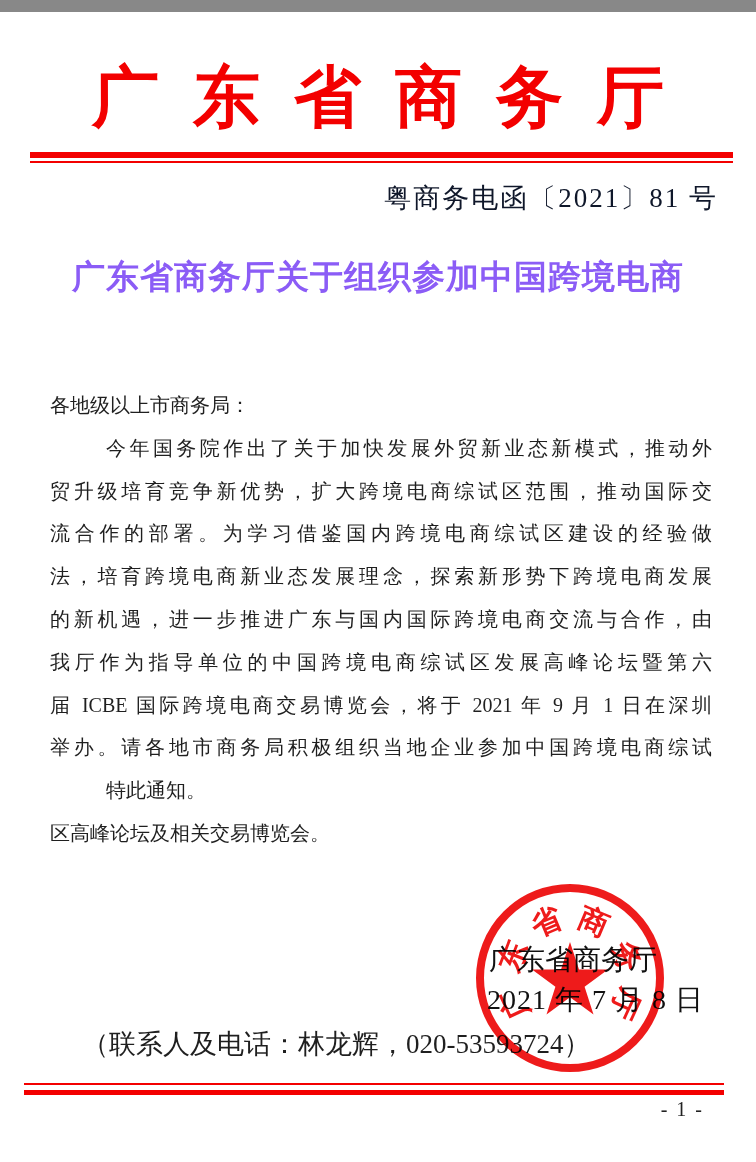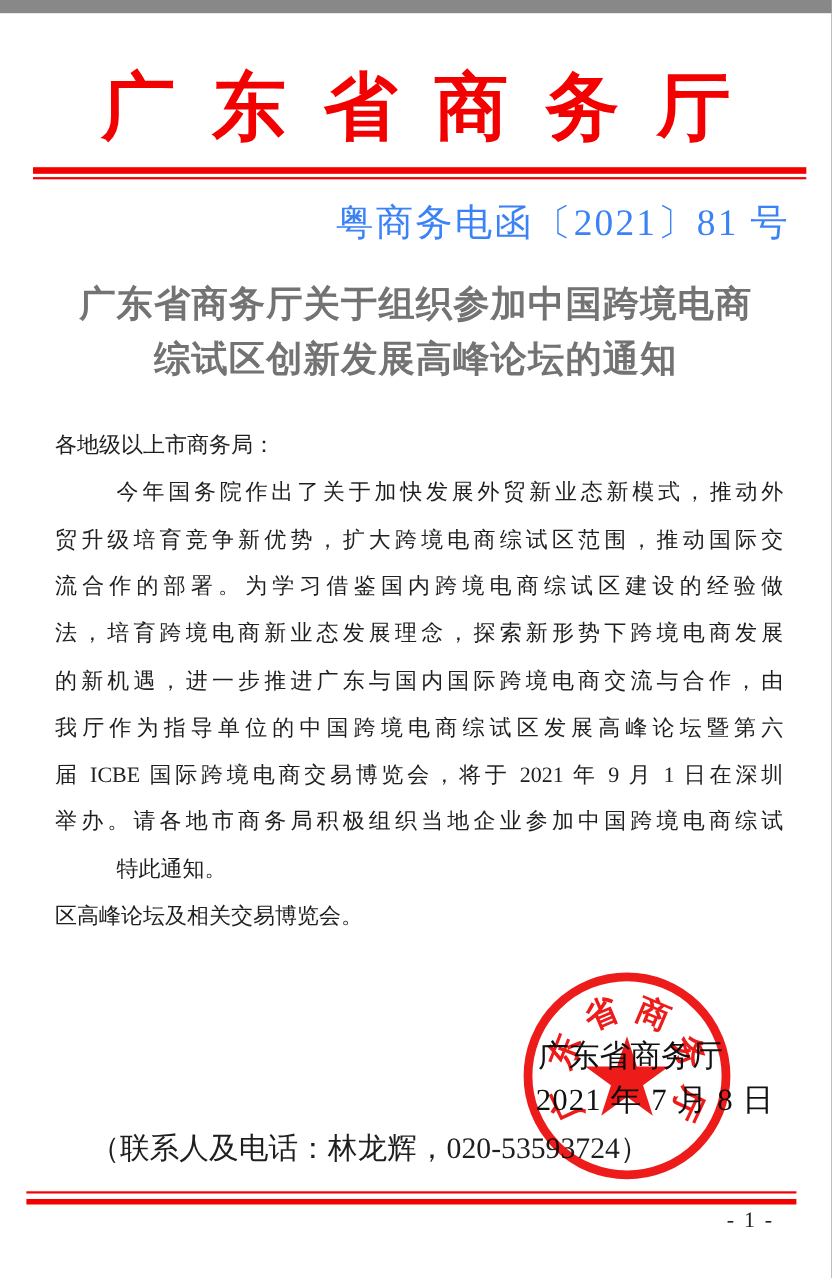--- a/index.html
+++ b/index.html
@@ -19,29 +19,29 @@
     font-size:67px; font-weight:700;
     color:#f30000;
     letter-spacing:34px;
     margin-right:-34px;
     white-space:nowrap;
   }
   .rule-top-thick { position:absolute; top:140px; left:30px; width:703px; height:6px; background:#f30000; }
   .rule-top-thin  { position:absolute; top:149px; left:30px; width:703px; height:2px; background:#f30000; }
   .doc-number {
     position:absolute; top:168px; right:38px;
-    font-size:34px; letter-spacing:2px;
-    color:#3b82f6;
+    font-size:27px; letter-spacing:2px;
+    color:#0f172a;
     white-space:nowrap;
   }
   
   .doc-title {
     position:absolute; top:240px; left:0; right:0;
     text-align:center;
-    font-size:33px; font-weight:700; color:#737373;
+    font-size:33px; font-weight:700; color:#8b5cf6;
     line-height:50px;
     letter-spacing:1px;
   }
   
   .body-block {
     position:absolute; top:372px; left:50px; width:662px;
     font-size:20px; color:#1f1f1f;
   }
   .line { line-height:42.8px; height:42.8px; white-space:nowrap; }
   .stretch { text-align:justify; text-align-last:justify; }
@@ -71,21 +71,20 @@
 
 <div class="page">
 
   <div class="header-title">广东省商务厅</div>
   <div class="rule-top-thick"></div>
   <div class="rule-top-thin"></div>
   <div class="doc-number">粤商务电函〔2021〕81 号</div>
 
   <div class="doc-title">
     <div>广东省商务厅关于组织参加中国跨境电商</div>
-    <div>综试区创新发展高峰论坛的通知</div>
   </div>
 
   <div class="body-block">
     <div class="line">各地级以上市商务局：</div>
     <div class="line stretch indent">今年国务院作出了关于加快发展外贸新业态新模式，推动外</div>
     <div class="line stretch">贸升级培育竞争新优势，扩大跨境电商综试区范围，推动国际交</div>
     <div class="line stretch">流合作的部署。为学习借鉴国内跨境电商综试区建设的经验做</div>
     <div class="line stretch">法，培育跨境电商新业态发展理念，探索新形势下跨境电商发展</div>
     <div class="line stretch">的新机遇，进一步推进广东与国内国际跨境电商交流与合作，由</div>
     <div class="line stretch">我厅作为指导单位的中国跨境电商综试区发展高峰论坛暨第六</div>

